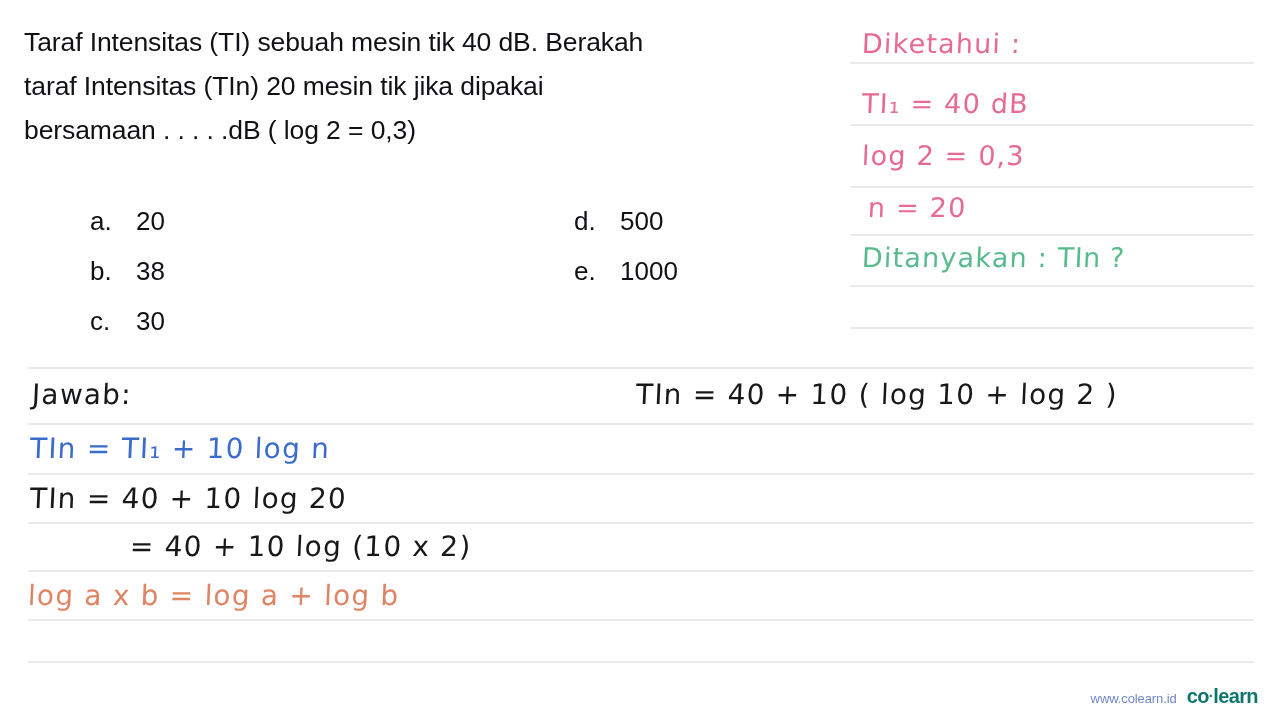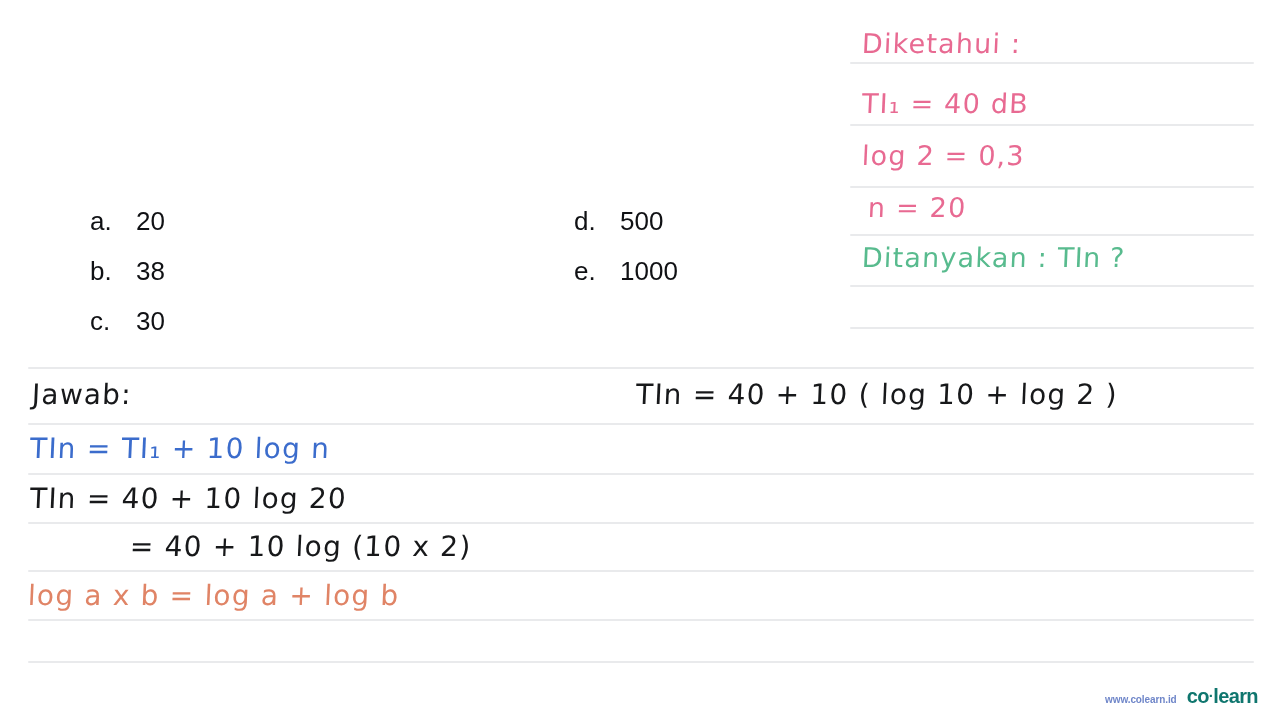--- a/index.html
+++ b/index.html
@@ -100,22 +100,22 @@
   #watermark {
     position: absolute;
     right: 22px;
     bottom: 12px;
     display: flex;
     align-items: baseline;
     gap: 10px;
   }
   #wm-url {
     font-family: "Liberation Sans", sans-serif;
-    font-size: 10px;
-    font-weight: 700;
+    font-size: 13px;
+    font-weight: 400;
     color: #6f86c9;
     letter-spacing: -0.1px;
   }
   #wm-logo {
     font-family: "Liberation Sans", sans-serif;
     font-size: 20px;
     font-weight: 700;
     color: #0f766e;
     letter-spacing: -0.6px;
   }
@@ -135,20 +135,25 @@
   <div class="rule" style="left:850px; top:327px; width:404px;"></div>
 
   <div class="rule" style="left:28px; top:367px; width:1226px;"></div>
   <div class="rule" style="left:28px; top:423px; width:1226px;"></div>
   <div class="rule" style="left:28px; top:473px; width:1226px;"></div>
   <div class="rule" style="left:28px; top:522px; width:1226px;"></div>
   <div class="rule" style="left:28px; top:570px; width:1226px;"></div>
   <div class="rule" style="left:28px; top:619px; width:1226px;"></div>
   <div class="rule" style="left:28px; top:661px; width:1226px;"></div>
 
+  <div id="question-block">
+    <div class="q-line">Taraf Intensitas (TI) sebuah mesin tik 40 dB. Berakah</div>
+    <div class="q-line">taraf Intensitas (TIn) 20 mesin tik jika dipakai</div>
+    <div class="q-line">bersamaan . . . . .dB ( log 2 = 0,3)</div>
+  </div>
 
   <div id="options">
     <div class="opt col-left row0">
       <span class="key">a.</span><span class="val">20</span>
     </div>
     <div class="opt col-left row1">
       <span class="key">b.</span><span class="val">38</span>
     </div>
     <div class="opt col-left row2">
       <span class="key">c.</span><span class="val">30</span>

